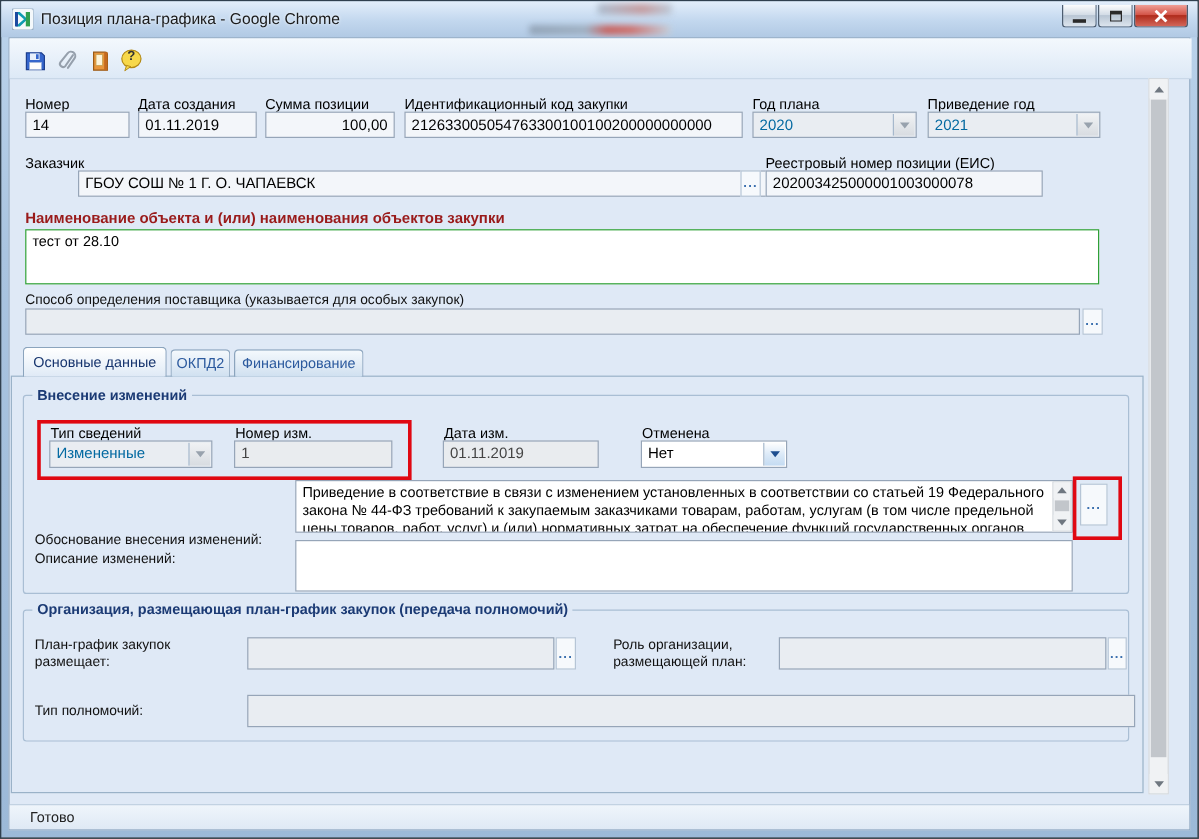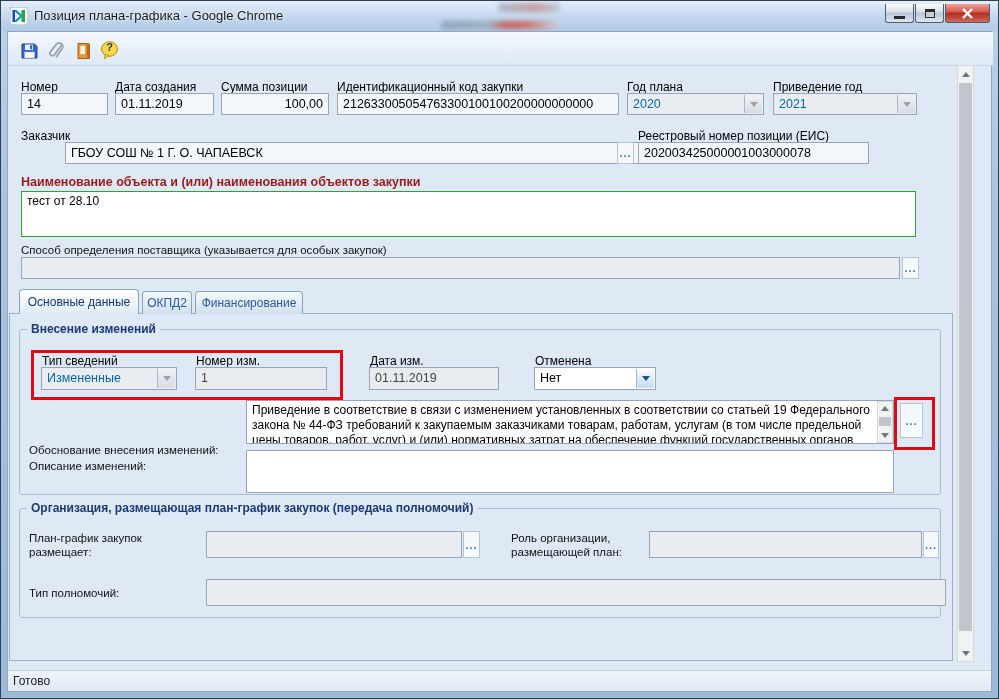--- a/index.html
+++ b/index.html
@@ -60,21 +60,21 @@
   .panel{position:absolute;left:8px;top:312px;width:944px;height:348px;border:1px solid #9ab2c8;box-sizing:border-box;z-index:1;}
   
   .vsb{position:absolute;box-sizing:border-box;background:#f0f2f4;border:1px solid #d4d9de;}
   .sb-btn{position:absolute;left:0;right:0;height:15px;display:flex;align-items:center;justify-content:center;background:#f0f2f4;}
   .sb-up .t{width:0;height:0;border-left:4px solid transparent;border-right:4px solid transparent;border-bottom:5px solid #6f7780;}
   .sb-down .t{width:0;height:0;border-left:4px solid transparent;border-right:4px solid transparent;border-top:5px solid #6f7780;}
   .sb-thumb{position:absolute;left:1px;right:1px;background:#c2c6cb;}
   
   .status{position:absolute;left:7px;right:7px;bottom:7px;height:21px;box-sizing:border-box;
        background:linear-gradient(#eff5fb,#dfe9f5);border-top:1px solid #c2d2e2;
-       font-size:12px;line-height:20px;padding-left:5px;color:#222;}
+       font-size:12px;line-height:20px;padding-left:17px;color:#222;}
 </style>
 </head>
 <body>
 
 <div class="win">
 
   <div class="titlebar">
     <svg class="app-ico" viewBox="0 0 18 18">
       <rect x="0" y="0" width="18" height="18" rx="2" fill="#f4f8fb" stroke="#9ab0c6"></rect>
       <path d="M3 3 L10 9 L3 15 L6.5 15 L13 9 L6.5 3 Z" fill="#0e9bb0"></path>

